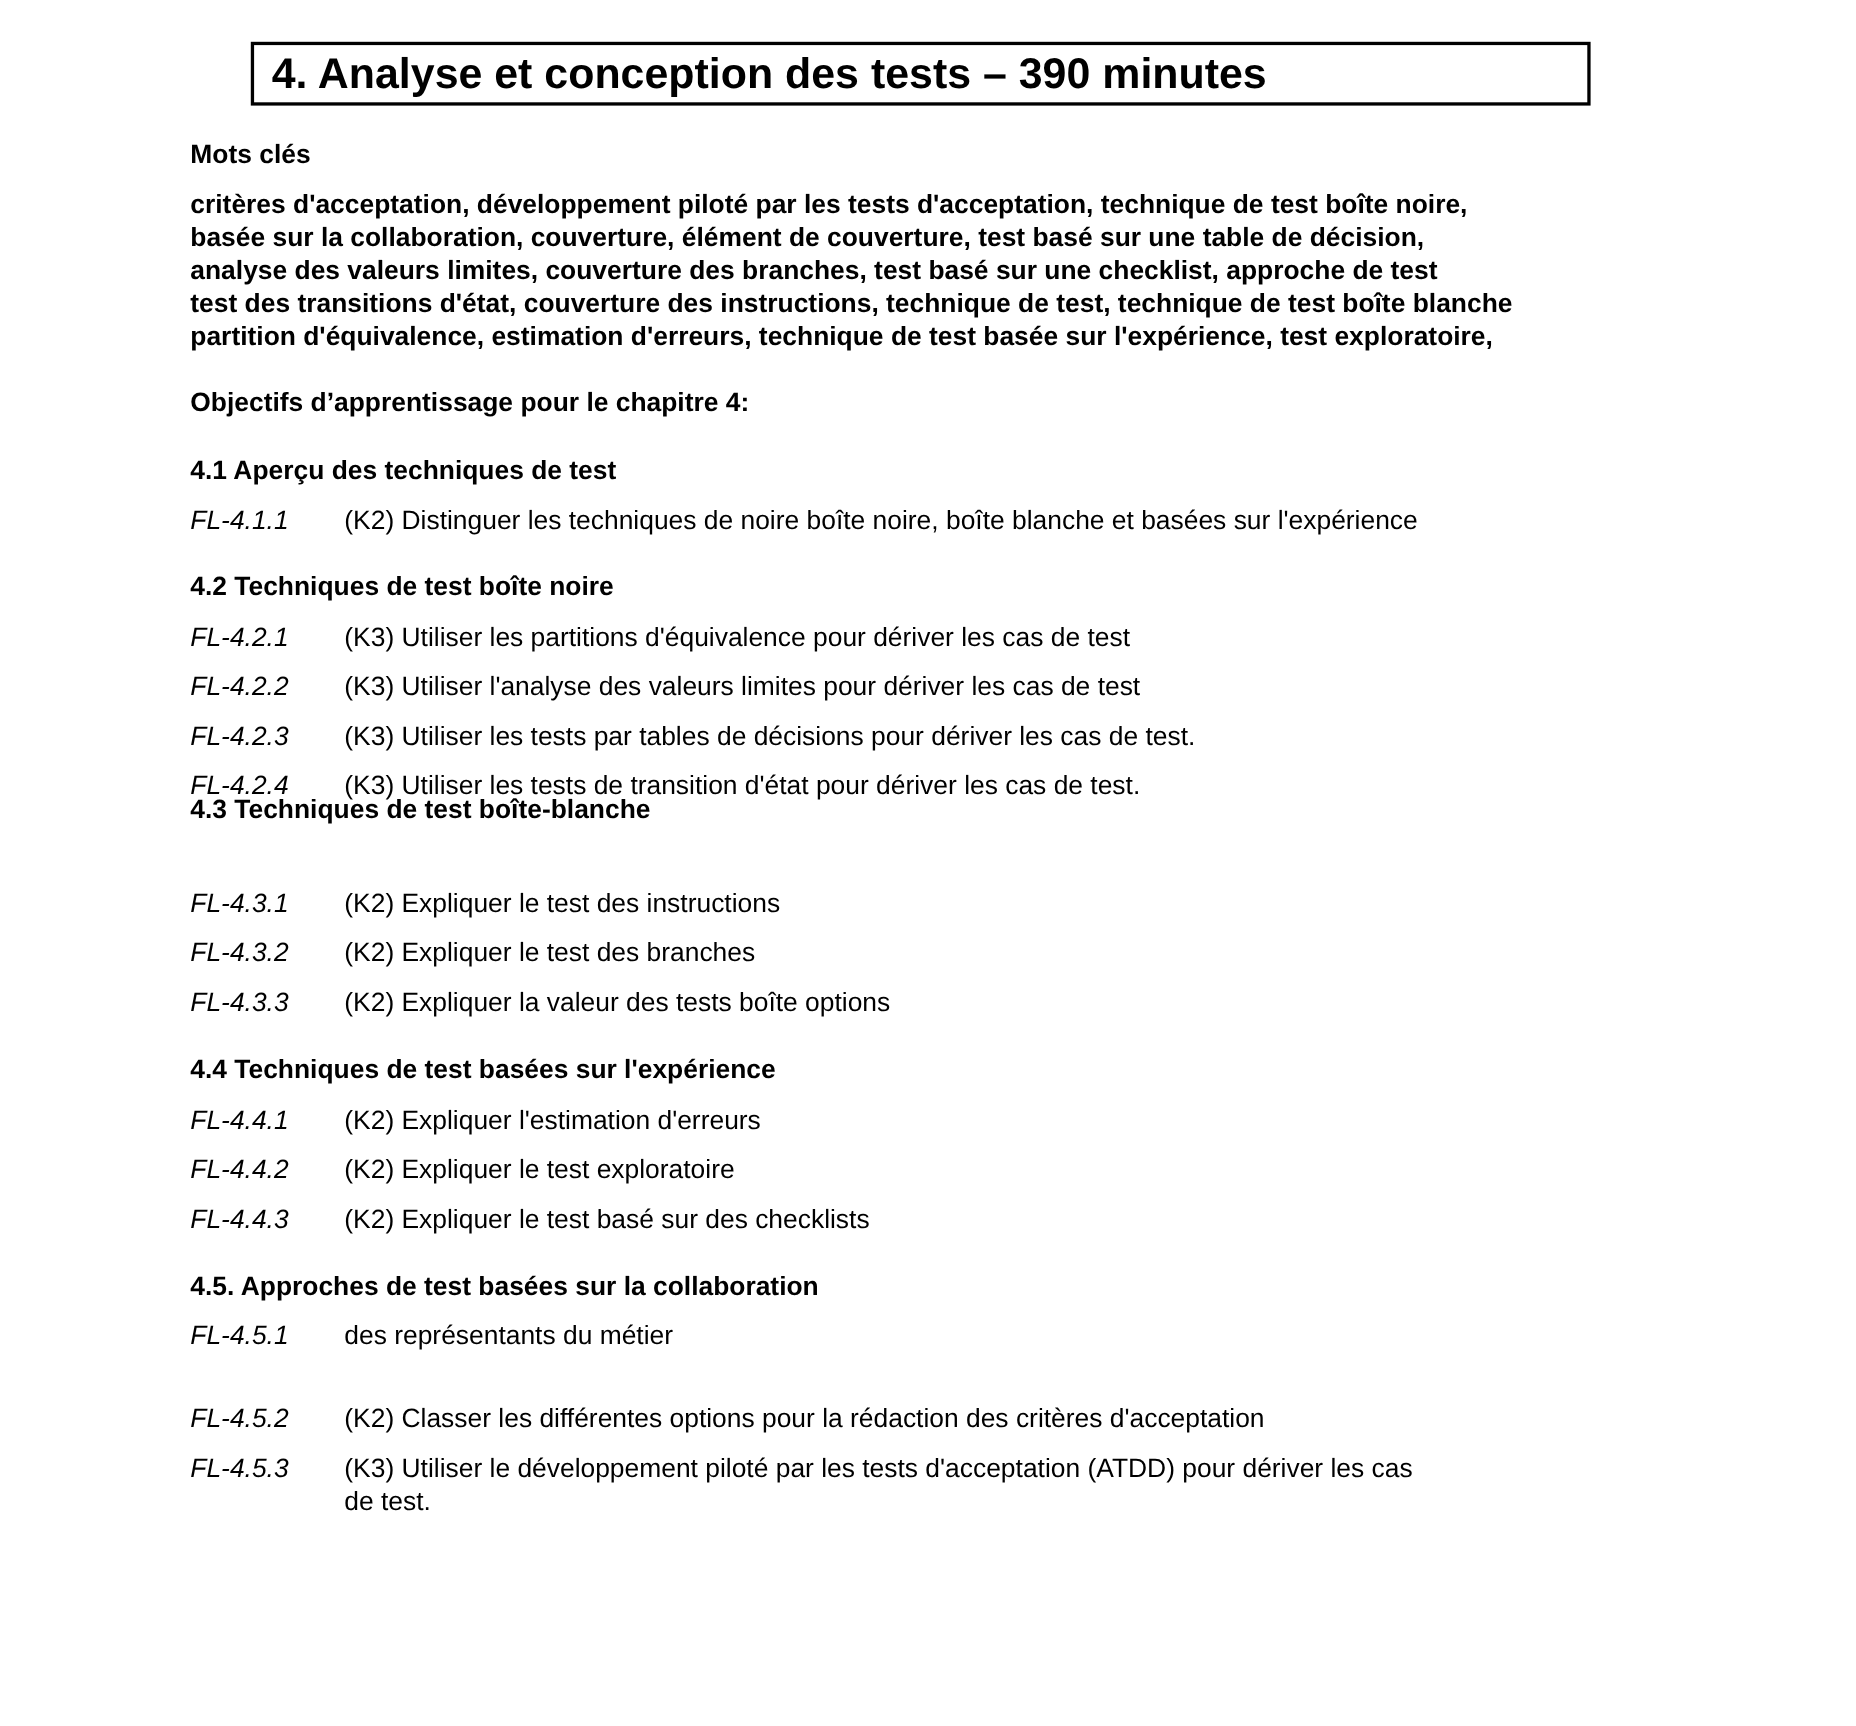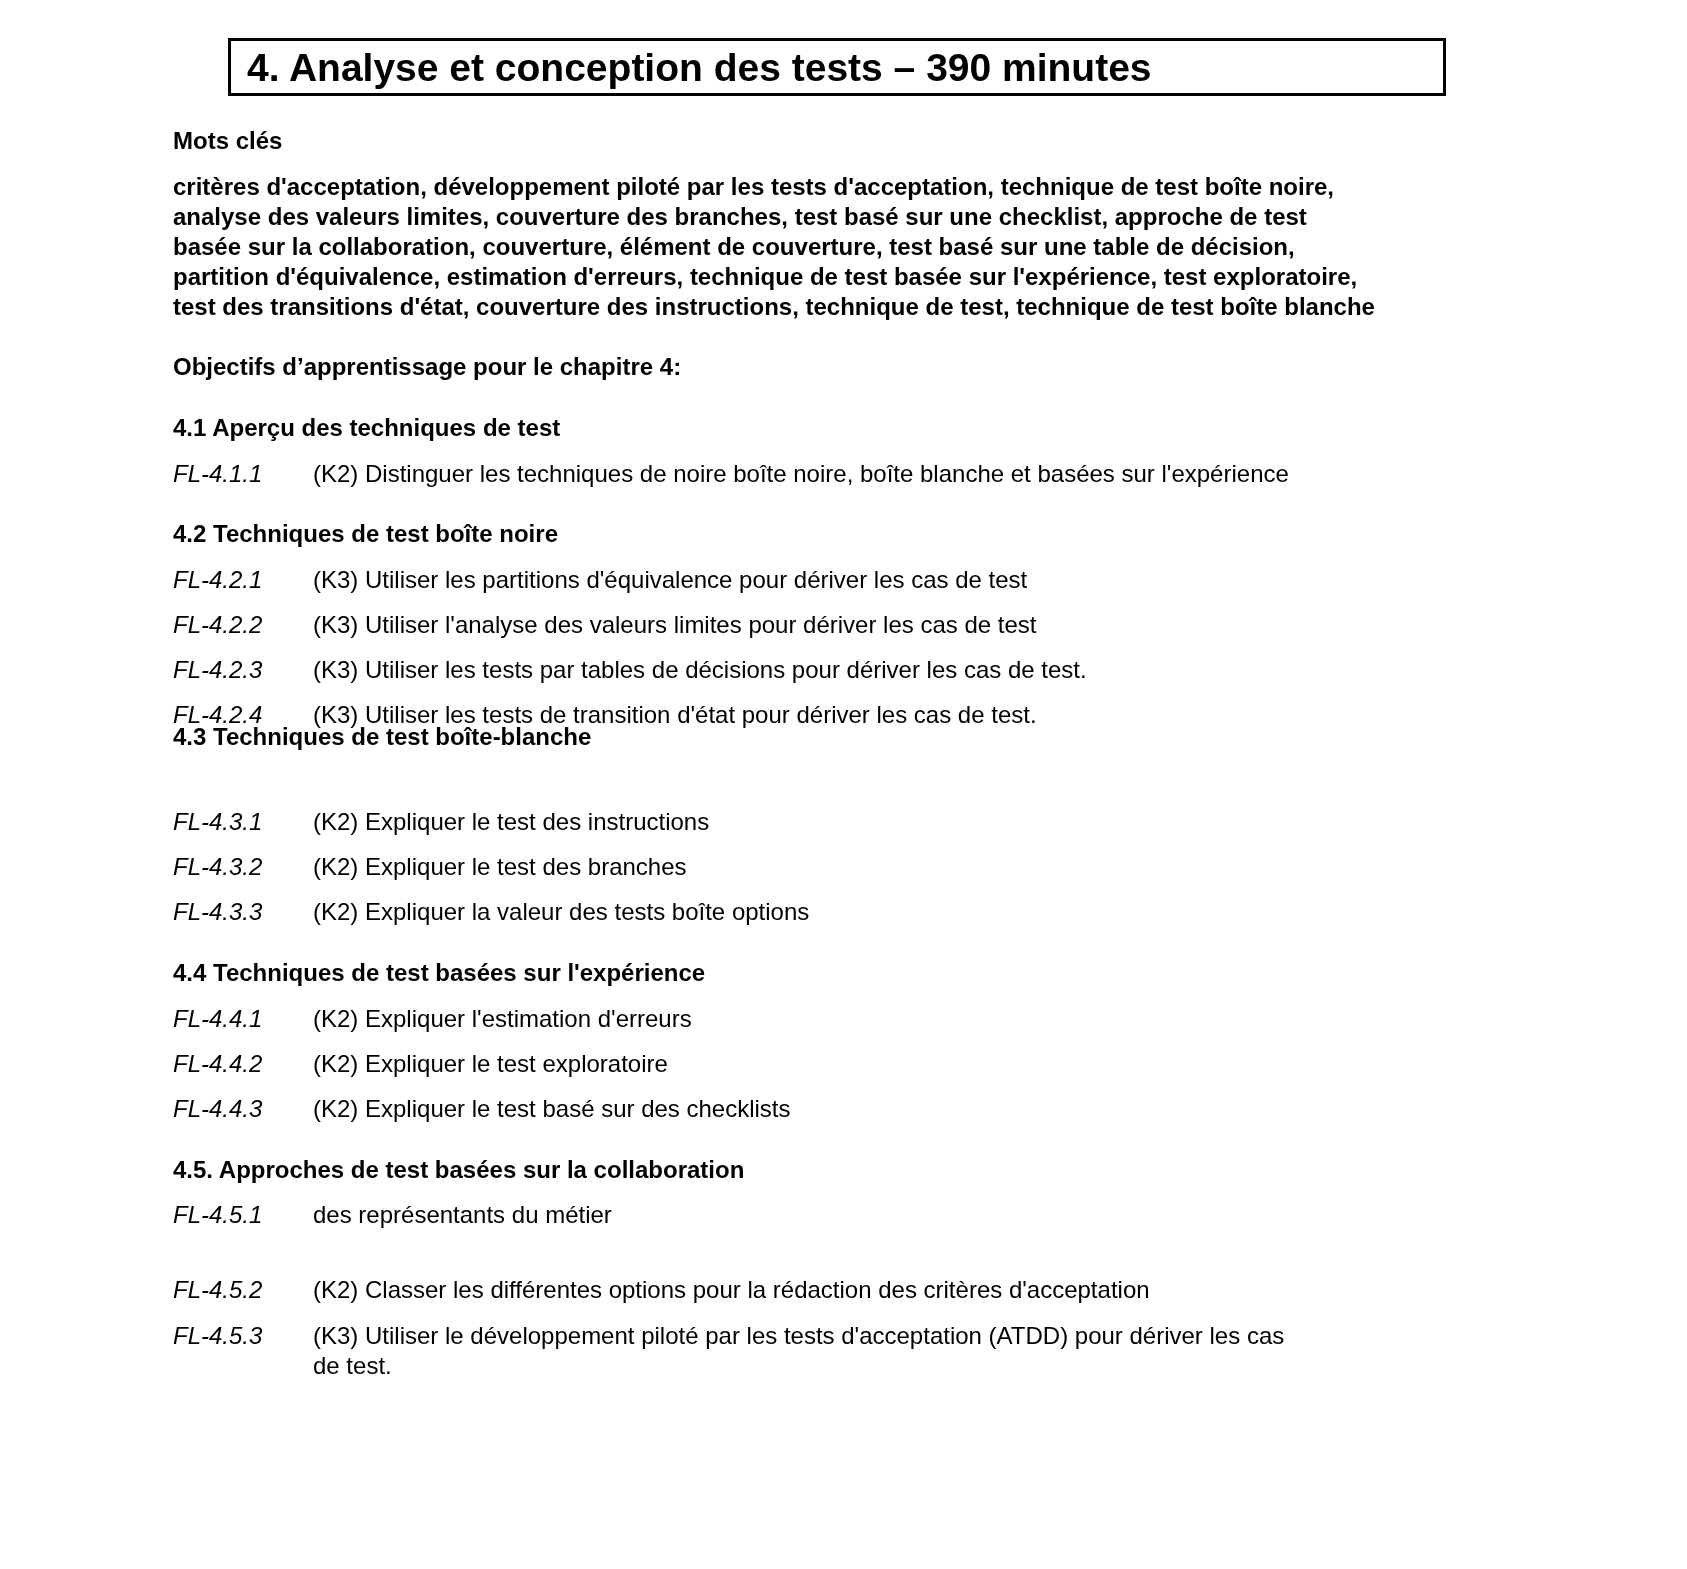--- a/index.html
+++ b/index.html
@@ -27,24 +27,24 @@
 </head>
 <body>
 
 <div class="title-box">
   <div class="title-text">4. Analyse et conception des tests – 390 minutes</div>
 </div>
 
 <div class="abs h" style="top:126px">Mots clés</div>
 <div class="kw">
   <div>critères d'acceptation, développement piloté par les tests d'acceptation, technique de test boîte noire,</div>
+  <div>basée sur la collaboration, couverture, élément de couverture, test basé sur une table de décision,</div>
   <div>analyse des valeurs limites, couverture des branches, test basé sur une checklist, approche de test</div>
-  <div>basée sur la collaboration, couverture, élément de couverture, test basé sur une table de décision,</div>
+  <div>test des transitions d'état, couverture des instructions, technique de test, technique de test boîte blanche</div>
   <div>partition d'équivalence, estimation d'erreurs, technique de test basée sur l'expérience, test exploratoire,</div>
-  <div>test des transitions d'état, couverture des instructions, technique de test, technique de test boîte blanche</div>
 </div>
 
 <div class="abs h" style="top:352px">Objectifs d’apprentissage pour le chapitre 4:</div>
 
 <div class="abs h" style="top:413px">4.1  Aperçu des techniques de test</div>
 <div class="row" style="top:459px">
   <span class="code">FL-4.1.1</span>
   <div class="desc">
       <div>(K2) Distinguer les techniques de noire boîte noire, boîte blanche et basées sur l'expérience</div>
     </div>

